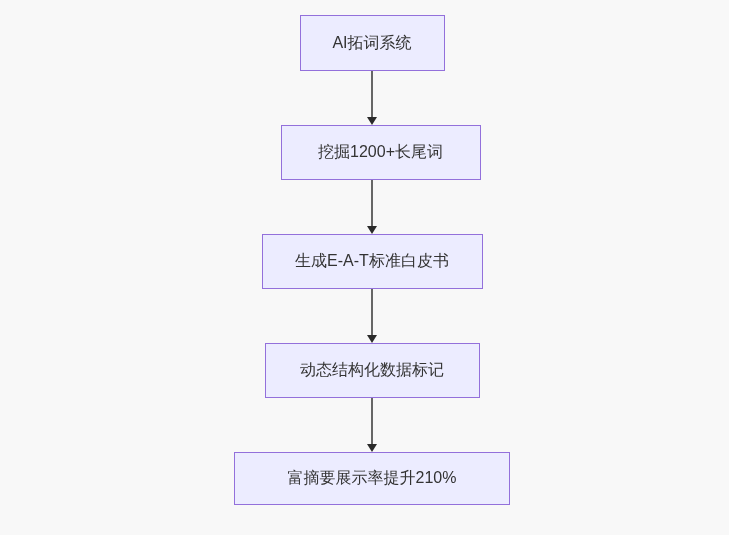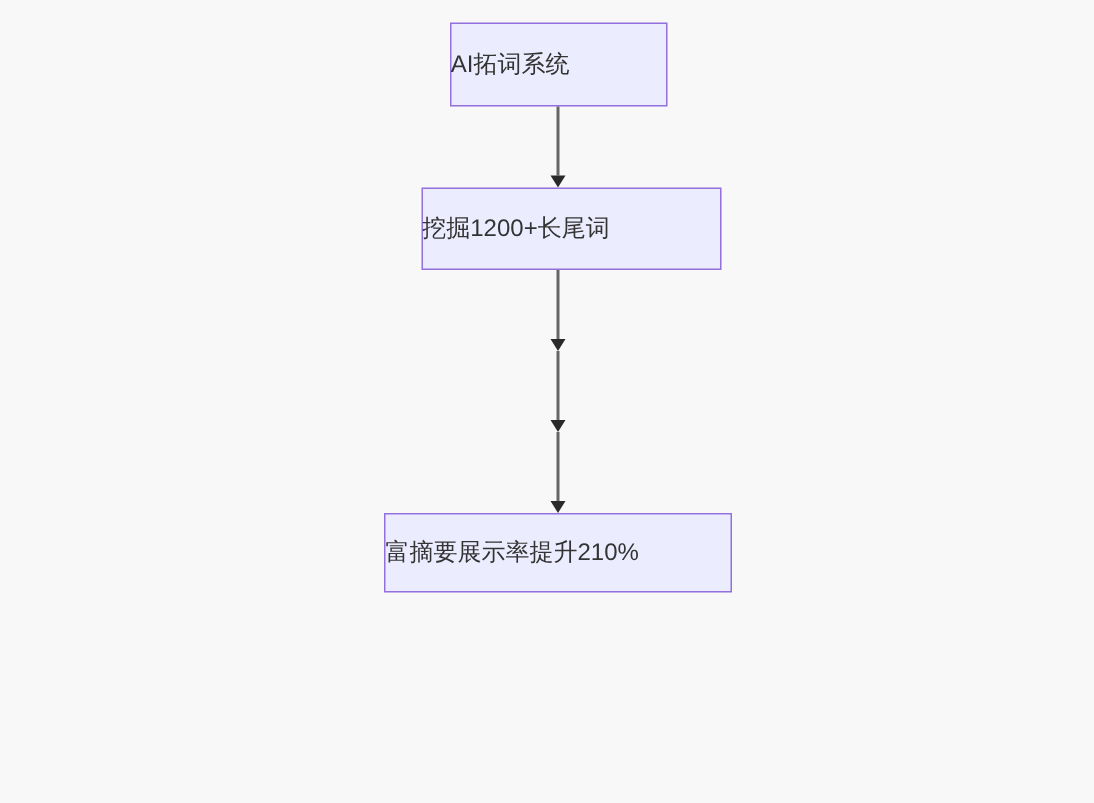--- a/index.html
+++ b/index.html
@@ -22,34 +22,34 @@
     display: flex;
     flex-direction: column;
     align-items: center;
   }
   .node {
     box-sizing: border-box;
     background: #ECECFF;
     border: 1.5px solid #9370DB;
     display: flex;
     align-items: center;
-    justify-content: flex-start;
+    justify-content: center;
     height: 56px;
   }
   .node-label {
     font-size: 16px;
     color: #333333;
     white-space: nowrap;
     text-align: center;
   }
   .node-1 { width: 145px; }
   .node-2 { width: 200px; height: 55px; margin-left: 17px; }
   .node-3 { width: 221px; height: 55px; }
   .node-4 { width: 215px; height: 55px; }
-  .node-5 { width: 232px; height: 53px; }
+  .node-5 { width: 276px; height: 53px; }
   .edge {
     display: flex;
     flex-direction: column;
     align-items: center;
     height: 54px;
   }
   .edge-line {
     width: 2px;
     flex: 1 1 auto;
     background: #666666;
@@ -79,26 +79,32 @@
 
     <div class="node node-2">
       <span class="node-label">挖掘1200+长尾词</span>
     </div>
 
     <div class="edge">
       <div class="edge-line"></div>
       <div class="edge-head"></div>
     </div>
 
+    <div class="node node-3">
+      <span class="node-label">生成E-A-T标准白皮书</span>
+    </div>
 
     <div class="edge">
       <div class="edge-line"></div>
       <div class="edge-head"></div>
     </div>
 
+    <div class="node node-4">
+      <span class="node-label">动态结构化数据标记</span>
+    </div>
 
     <div class="edge">
       <div class="edge-line"></div>
       <div class="edge-head"></div>
     </div>
 
     <div class="node node-5">
       <span class="node-label">富摘要展示率提升210%</span>
     </div>
 

